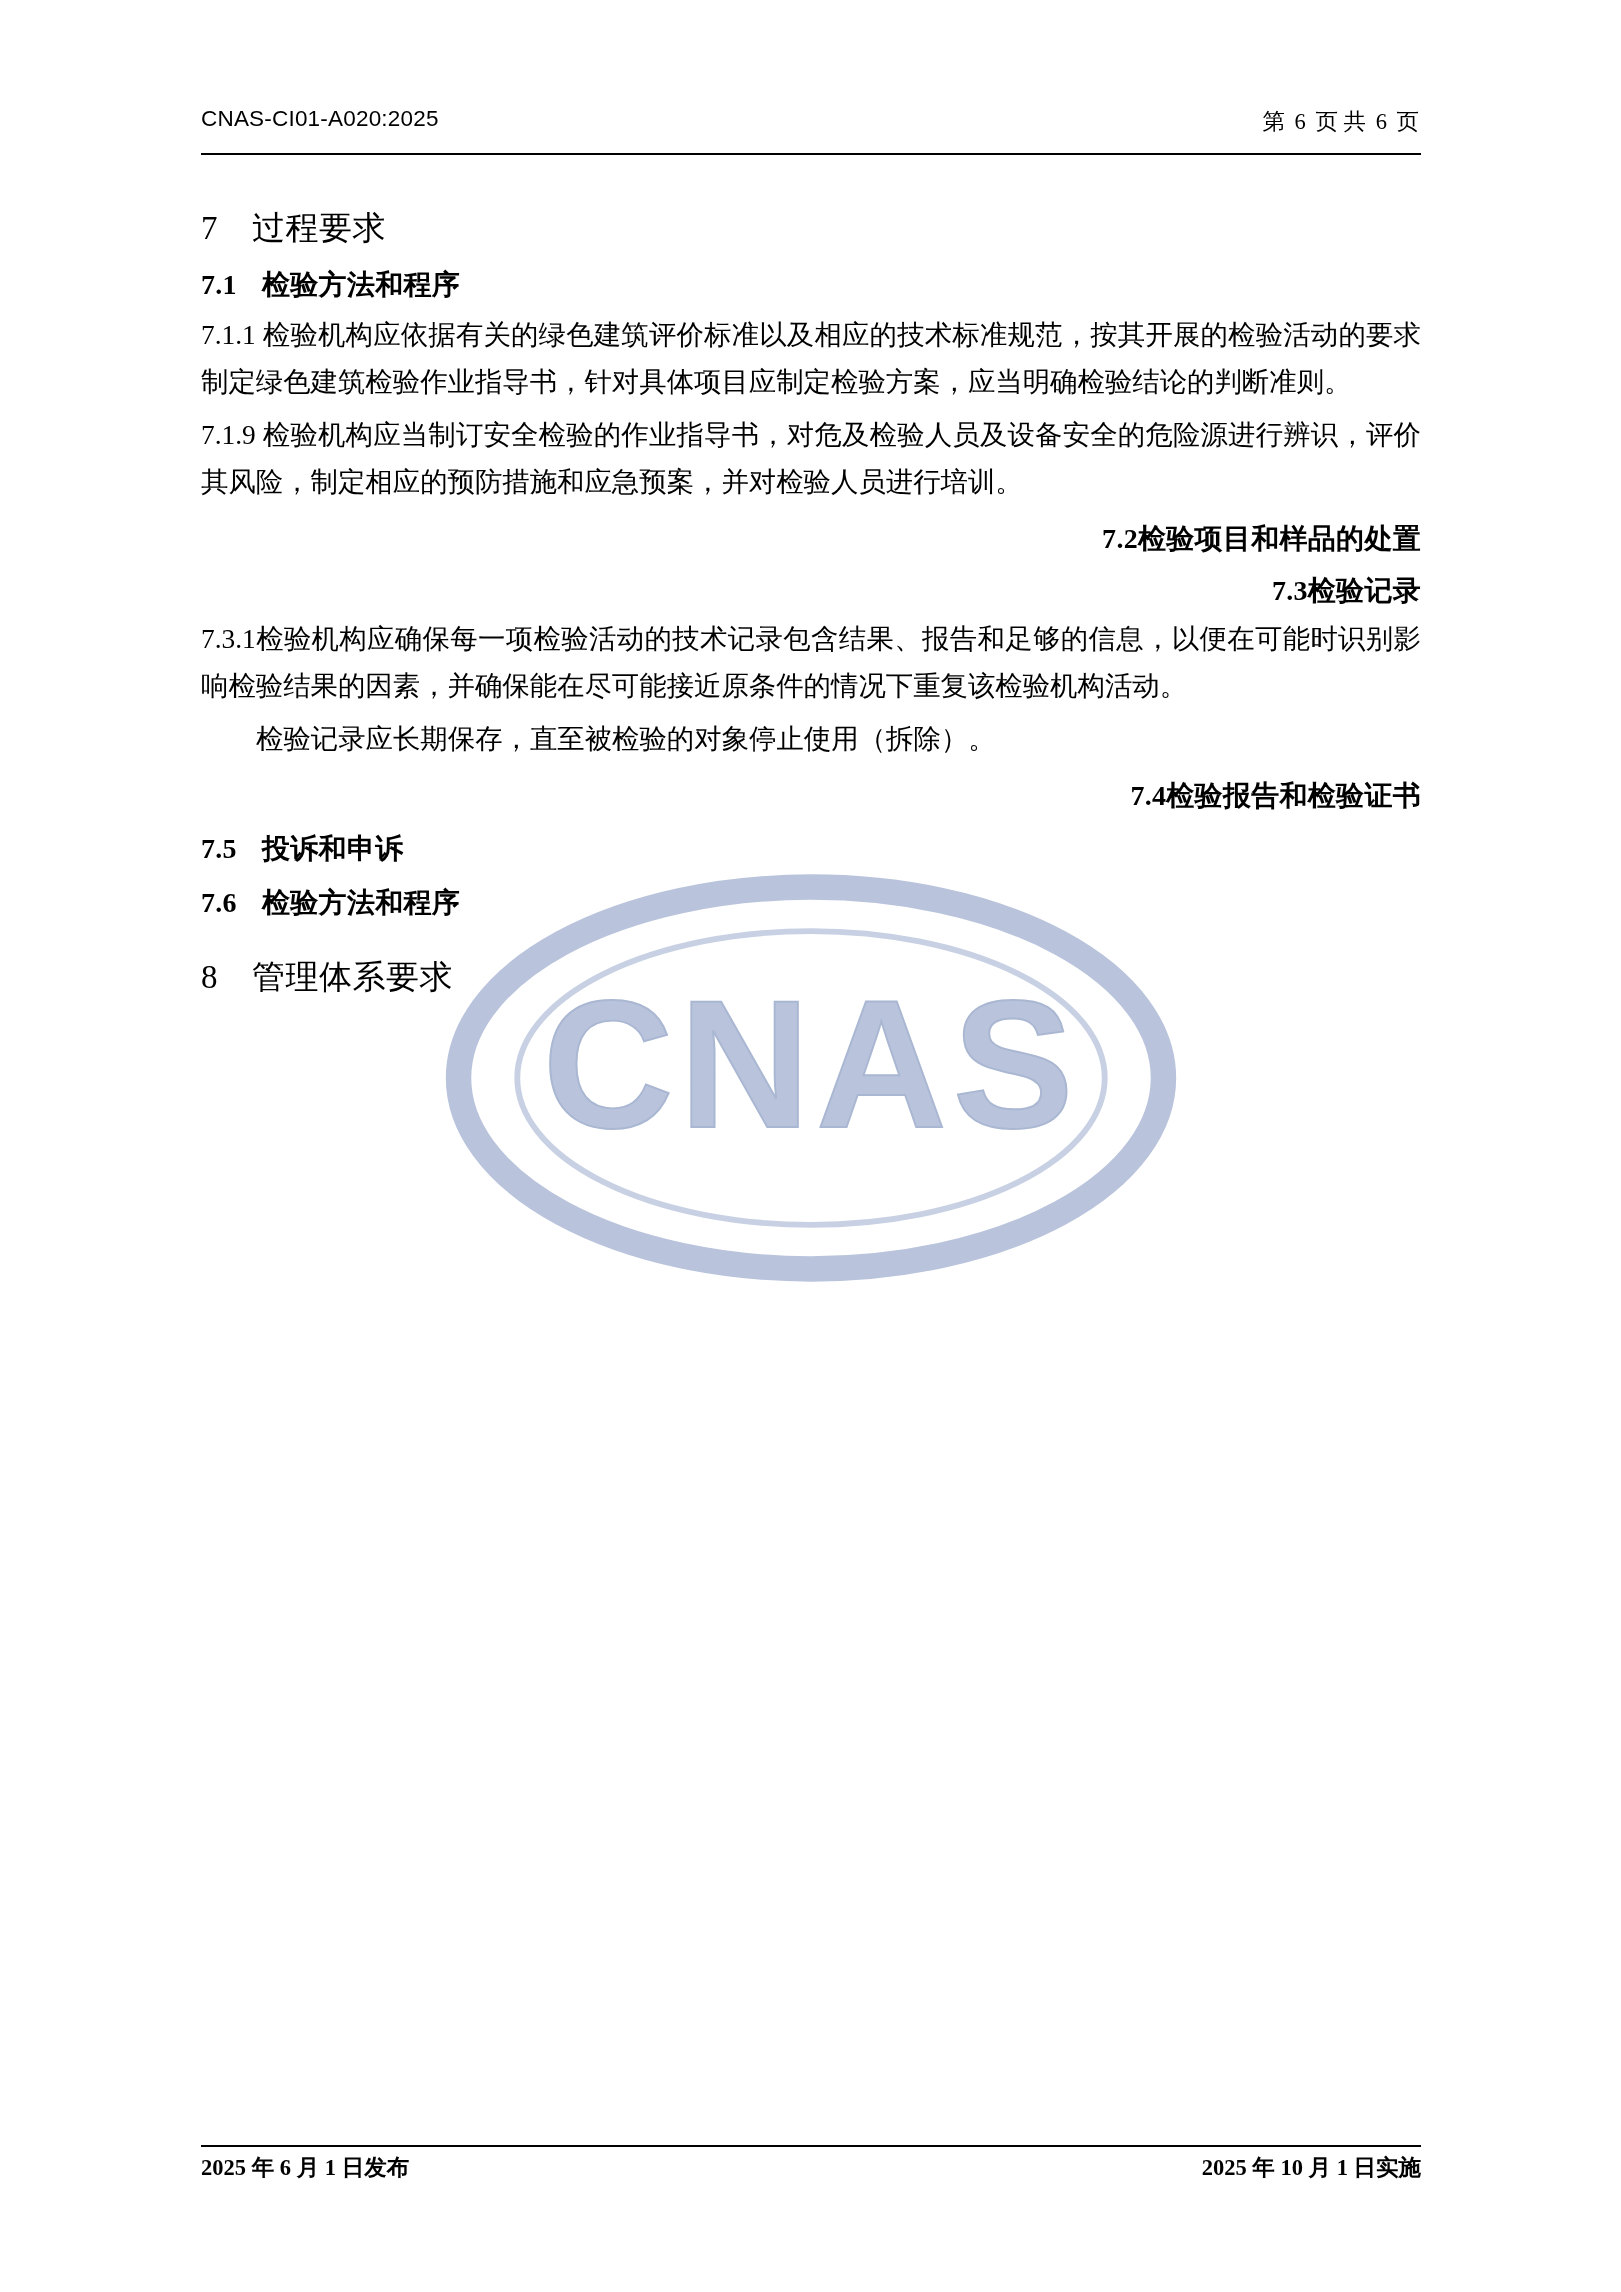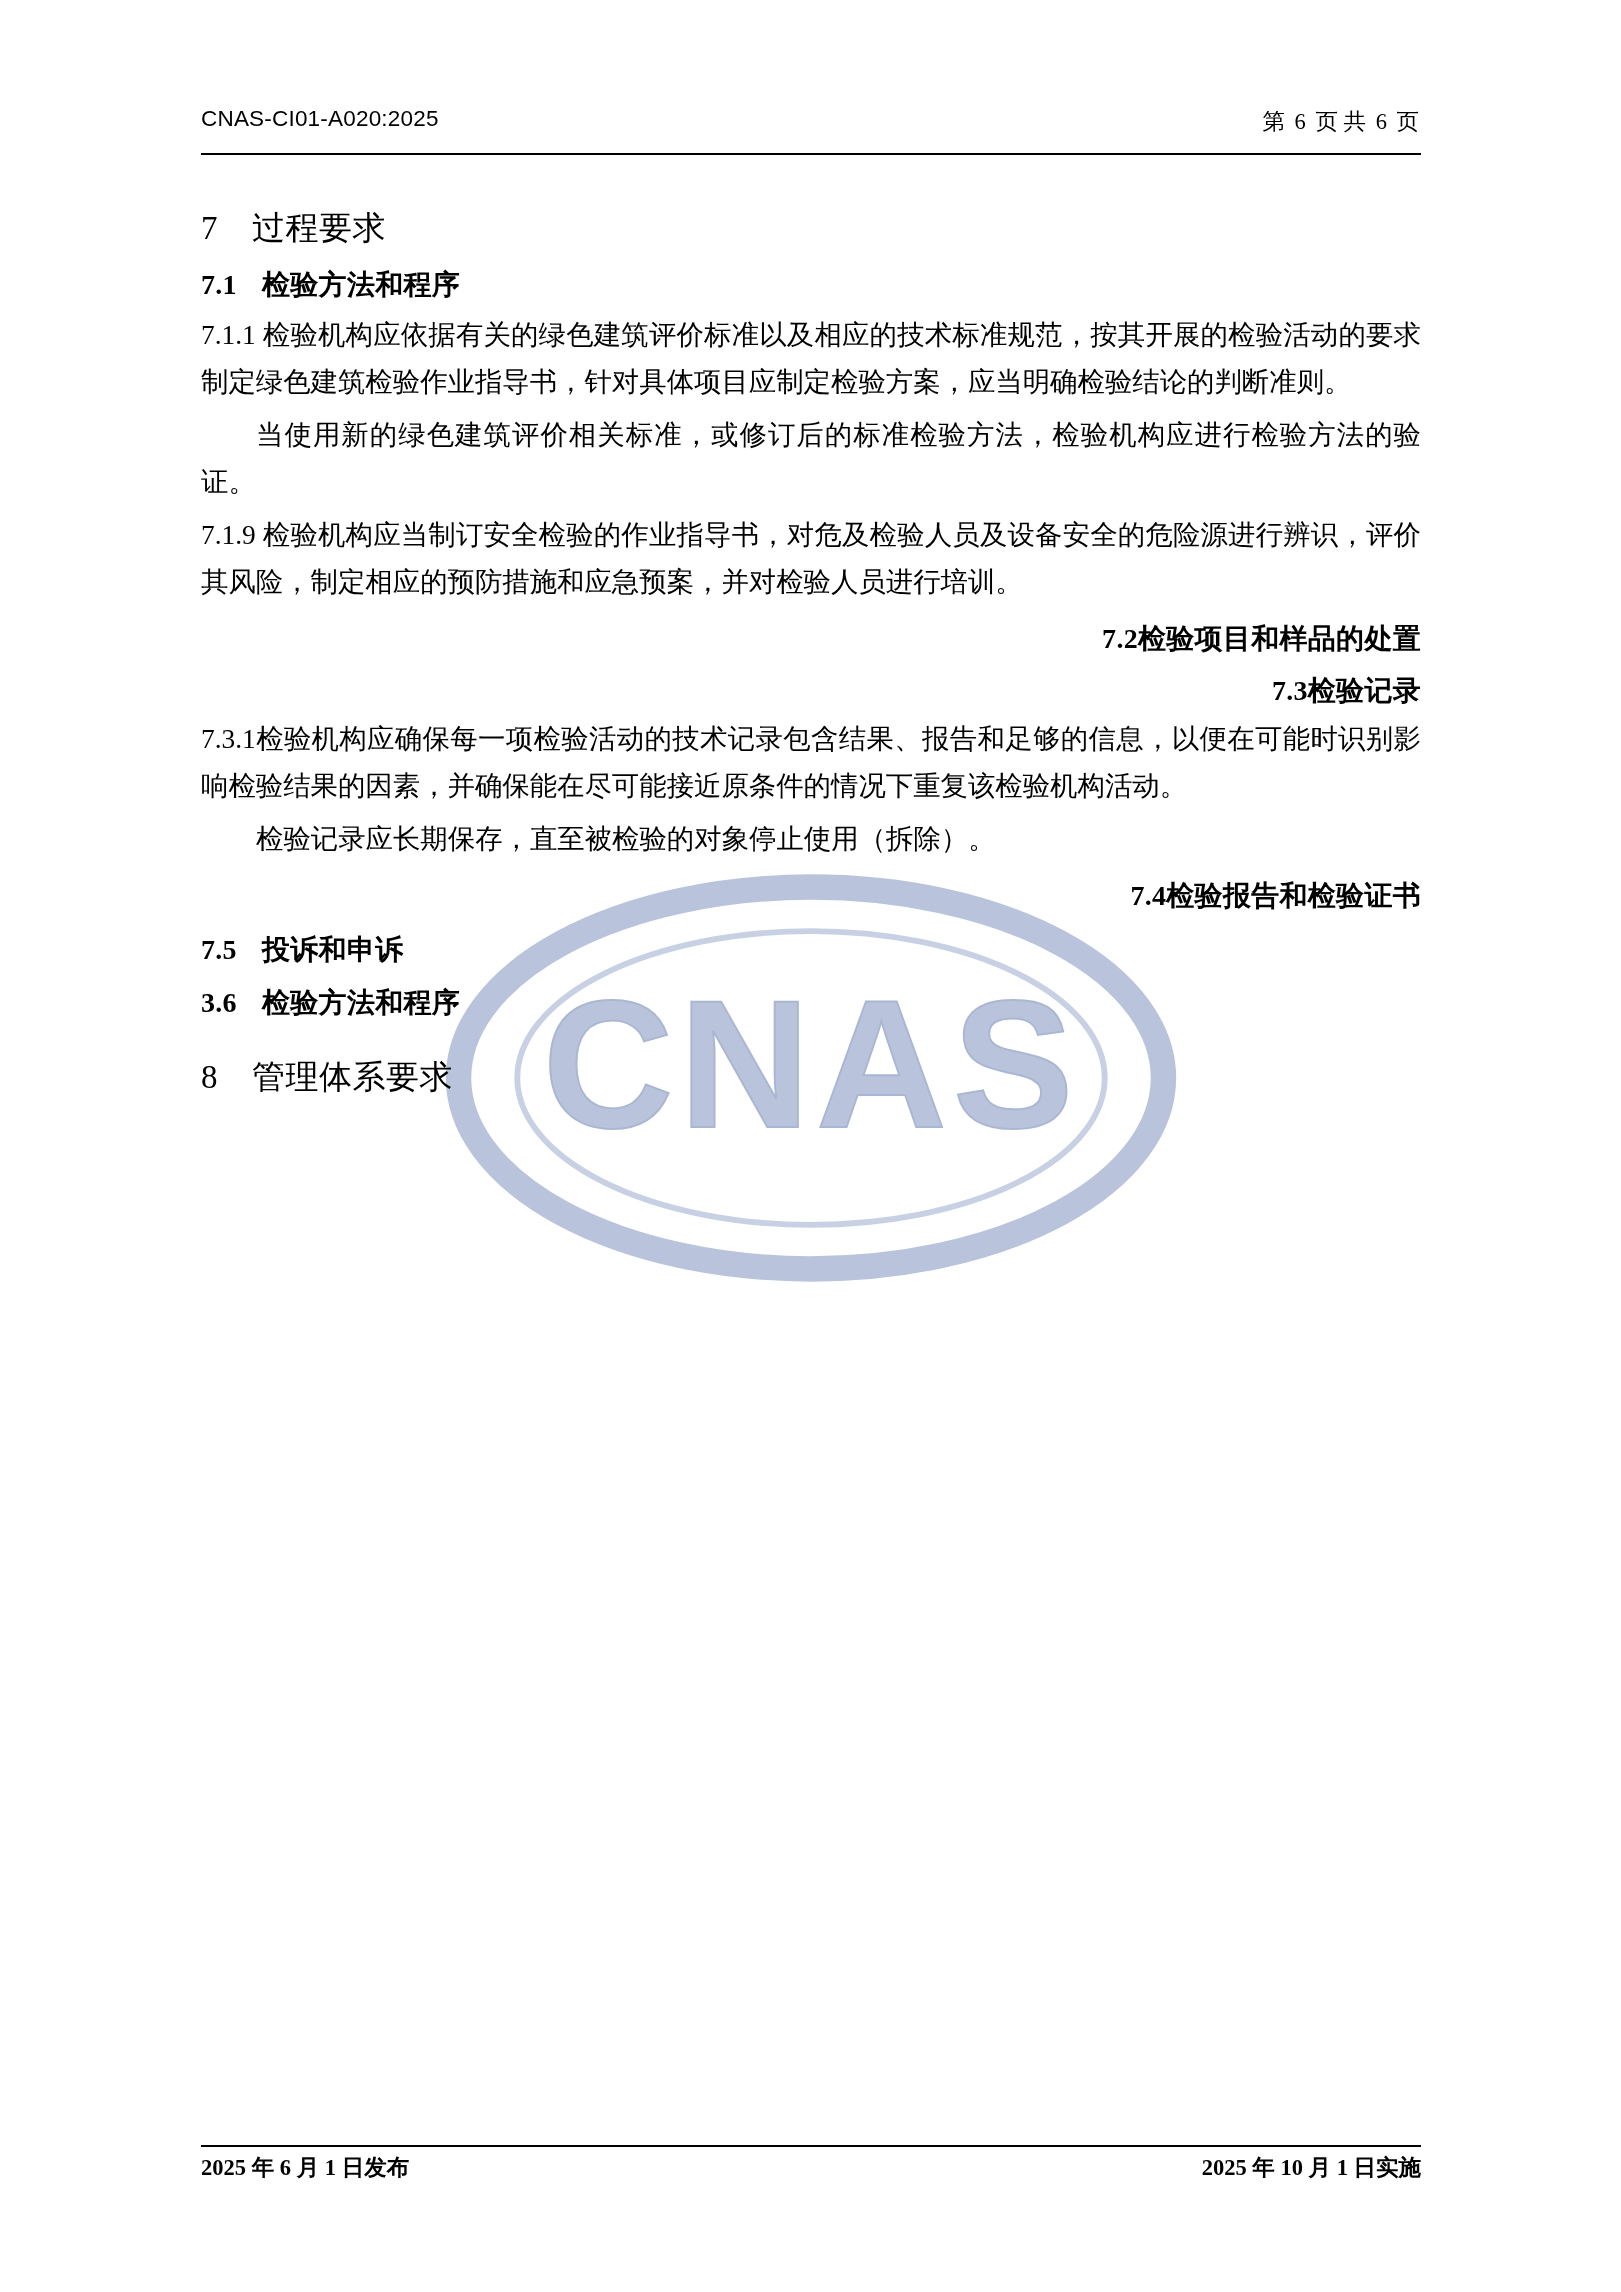--- a/index.html
+++ b/index.html
@@ -170,21 +170,20 @@
     <div class="h1">
       <span class="num">7</span><span>过程要求</span>
     </div>
 
     <div class="h2">
       <span class="num">7.1</span><span>检验方法和程序</span>
     </div>
 
     <div class="para">7.1.1  检验机构应依据有关的绿色建筑评价标准以及相应的技术标准规范，按其开展的检验活动的要求制定绿色建筑检验作业指导书，针对具体项目应制定检验方案，应当明确检验结论的判断准则。</div>
 
-    <div class="para indent">当使用新的绿色建筑评价相关标准，或修订后的标准检验方法，检验机构应进行检验方法的验证。</div>
 
     <div class="para">7.1.9  检验机构应当制订安全检验的作业指导书，对危及检验人员及设备安全的危险源进行辨识，评价其风险，制定相应的预防措施和应急预案，并对检验人员进行培训。</div>
 
     <div class="h2 tight">
       <span class="num">7.2</span><span>检验项目和样品的处置</span>
     </div>
 
     <div class="h2 tight">
       <span class="num">7.3</span><span>检验记录</span>
     </div>
@@ -196,21 +195,21 @@
     <div class="h2 tight">
       <span class="num">7.4</span><span>检验报告和检验证书</span>
     </div>
 
 
     <div class="h2">
       <span class="num">7.5</span><span>投诉和申诉</span>
     </div>
 
     <div class="h2">
-      <span class="num">3.6</span><span>检验方法和程序</span>
+      <span class="num">7.6</span><span>检验方法和程序</span>
     </div>
 
     <div class="h1 gap-top">
       <span class="num">8</span><span>管理体系要求</span>
     </div>
 
   </div>
 
   <div class="footer-rule"></div>
   <div class="footer">

